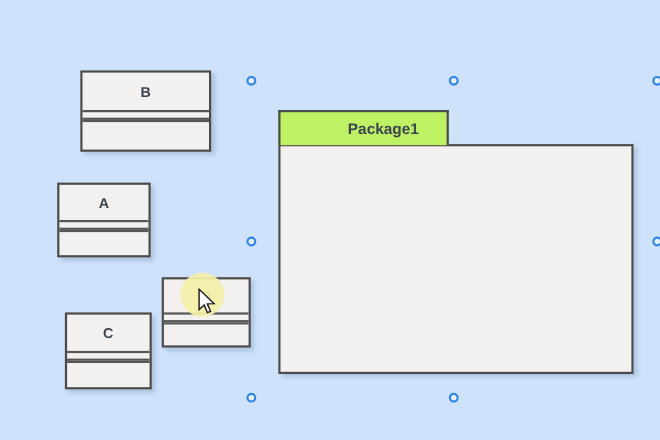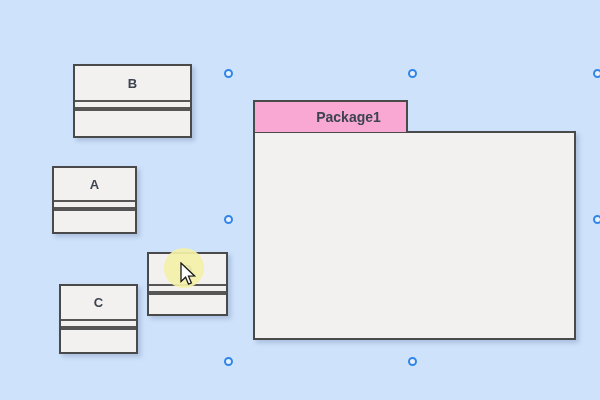--- a/index.html
+++ b/index.html
@@ -65,21 +65,21 @@
     z-index: 1;
   }
 
   
   .uml-package {
     position: absolute;
   }
   .uml-package .pkg-tab {
     position: absolute;
     box-sizing: border-box;
-    background: #f9a8d4;
+    background: #bef264;
     border: 2px solid #4a4a4a;
     border-bottom: none;
     display: flex;
     align-items: center;
     justify-content: center;
     color: #3d4450;
     font-weight: bold;
     font-size: 14px;
     z-index: 2;
     padding-left: 36px;

